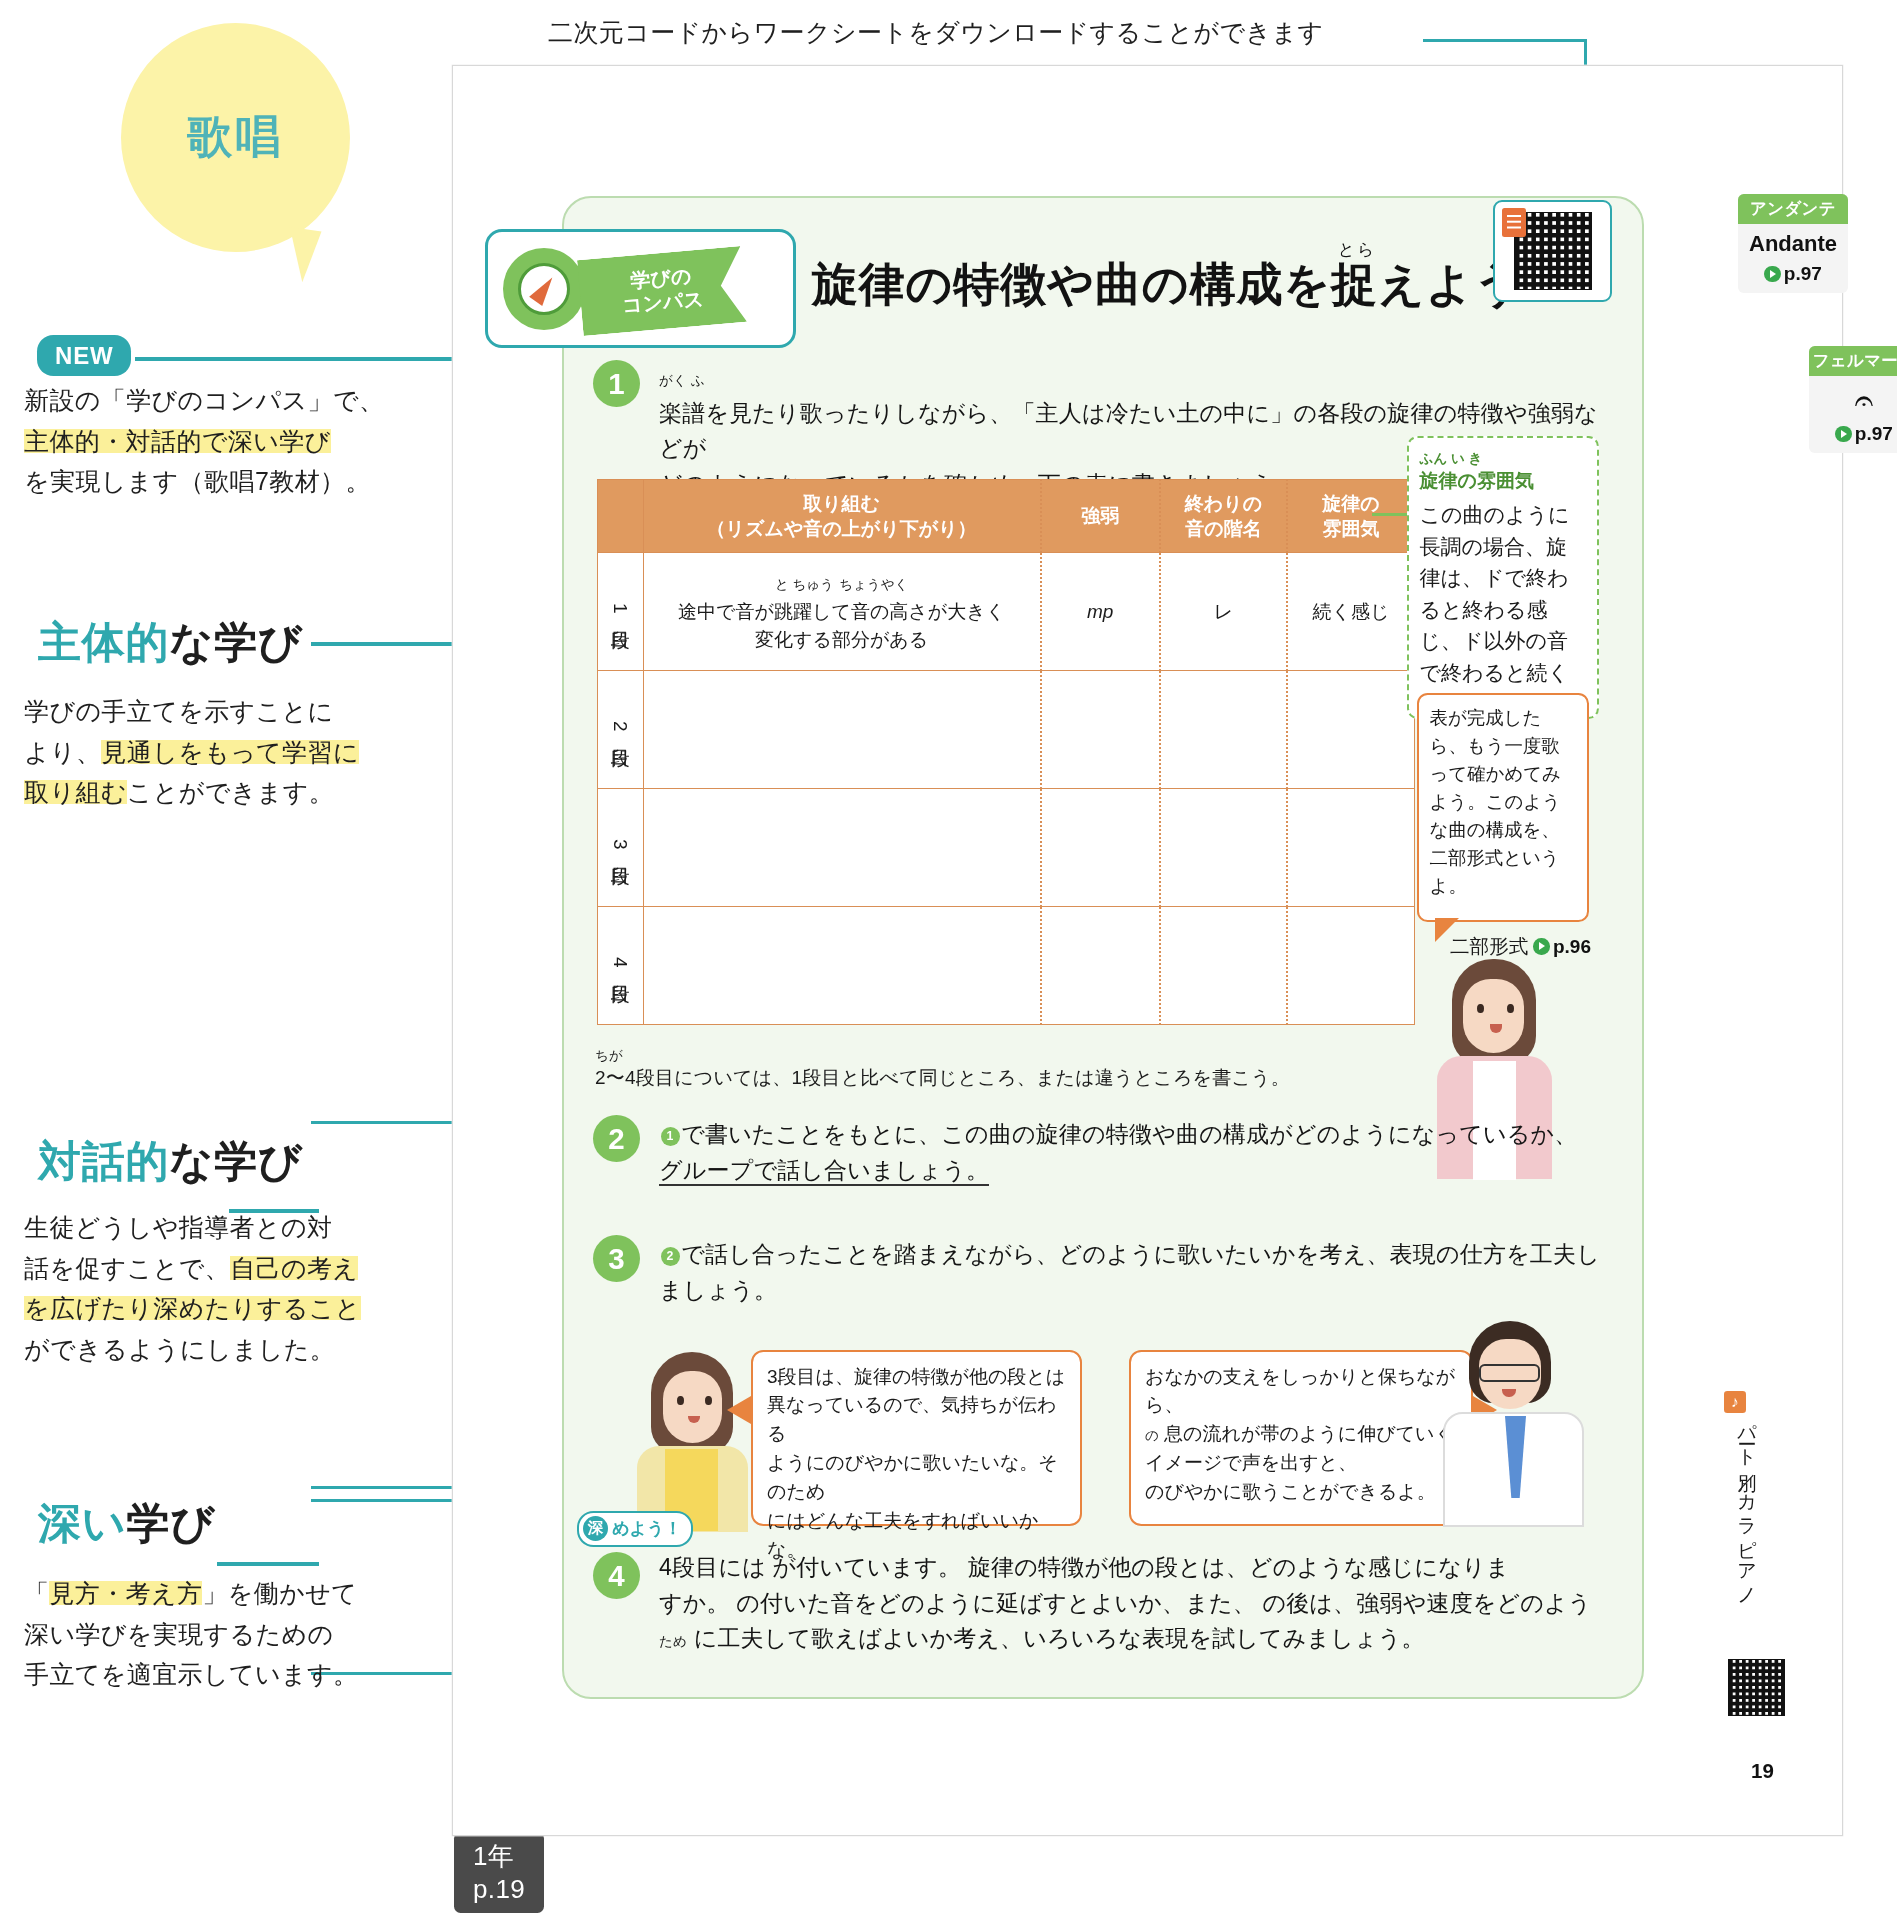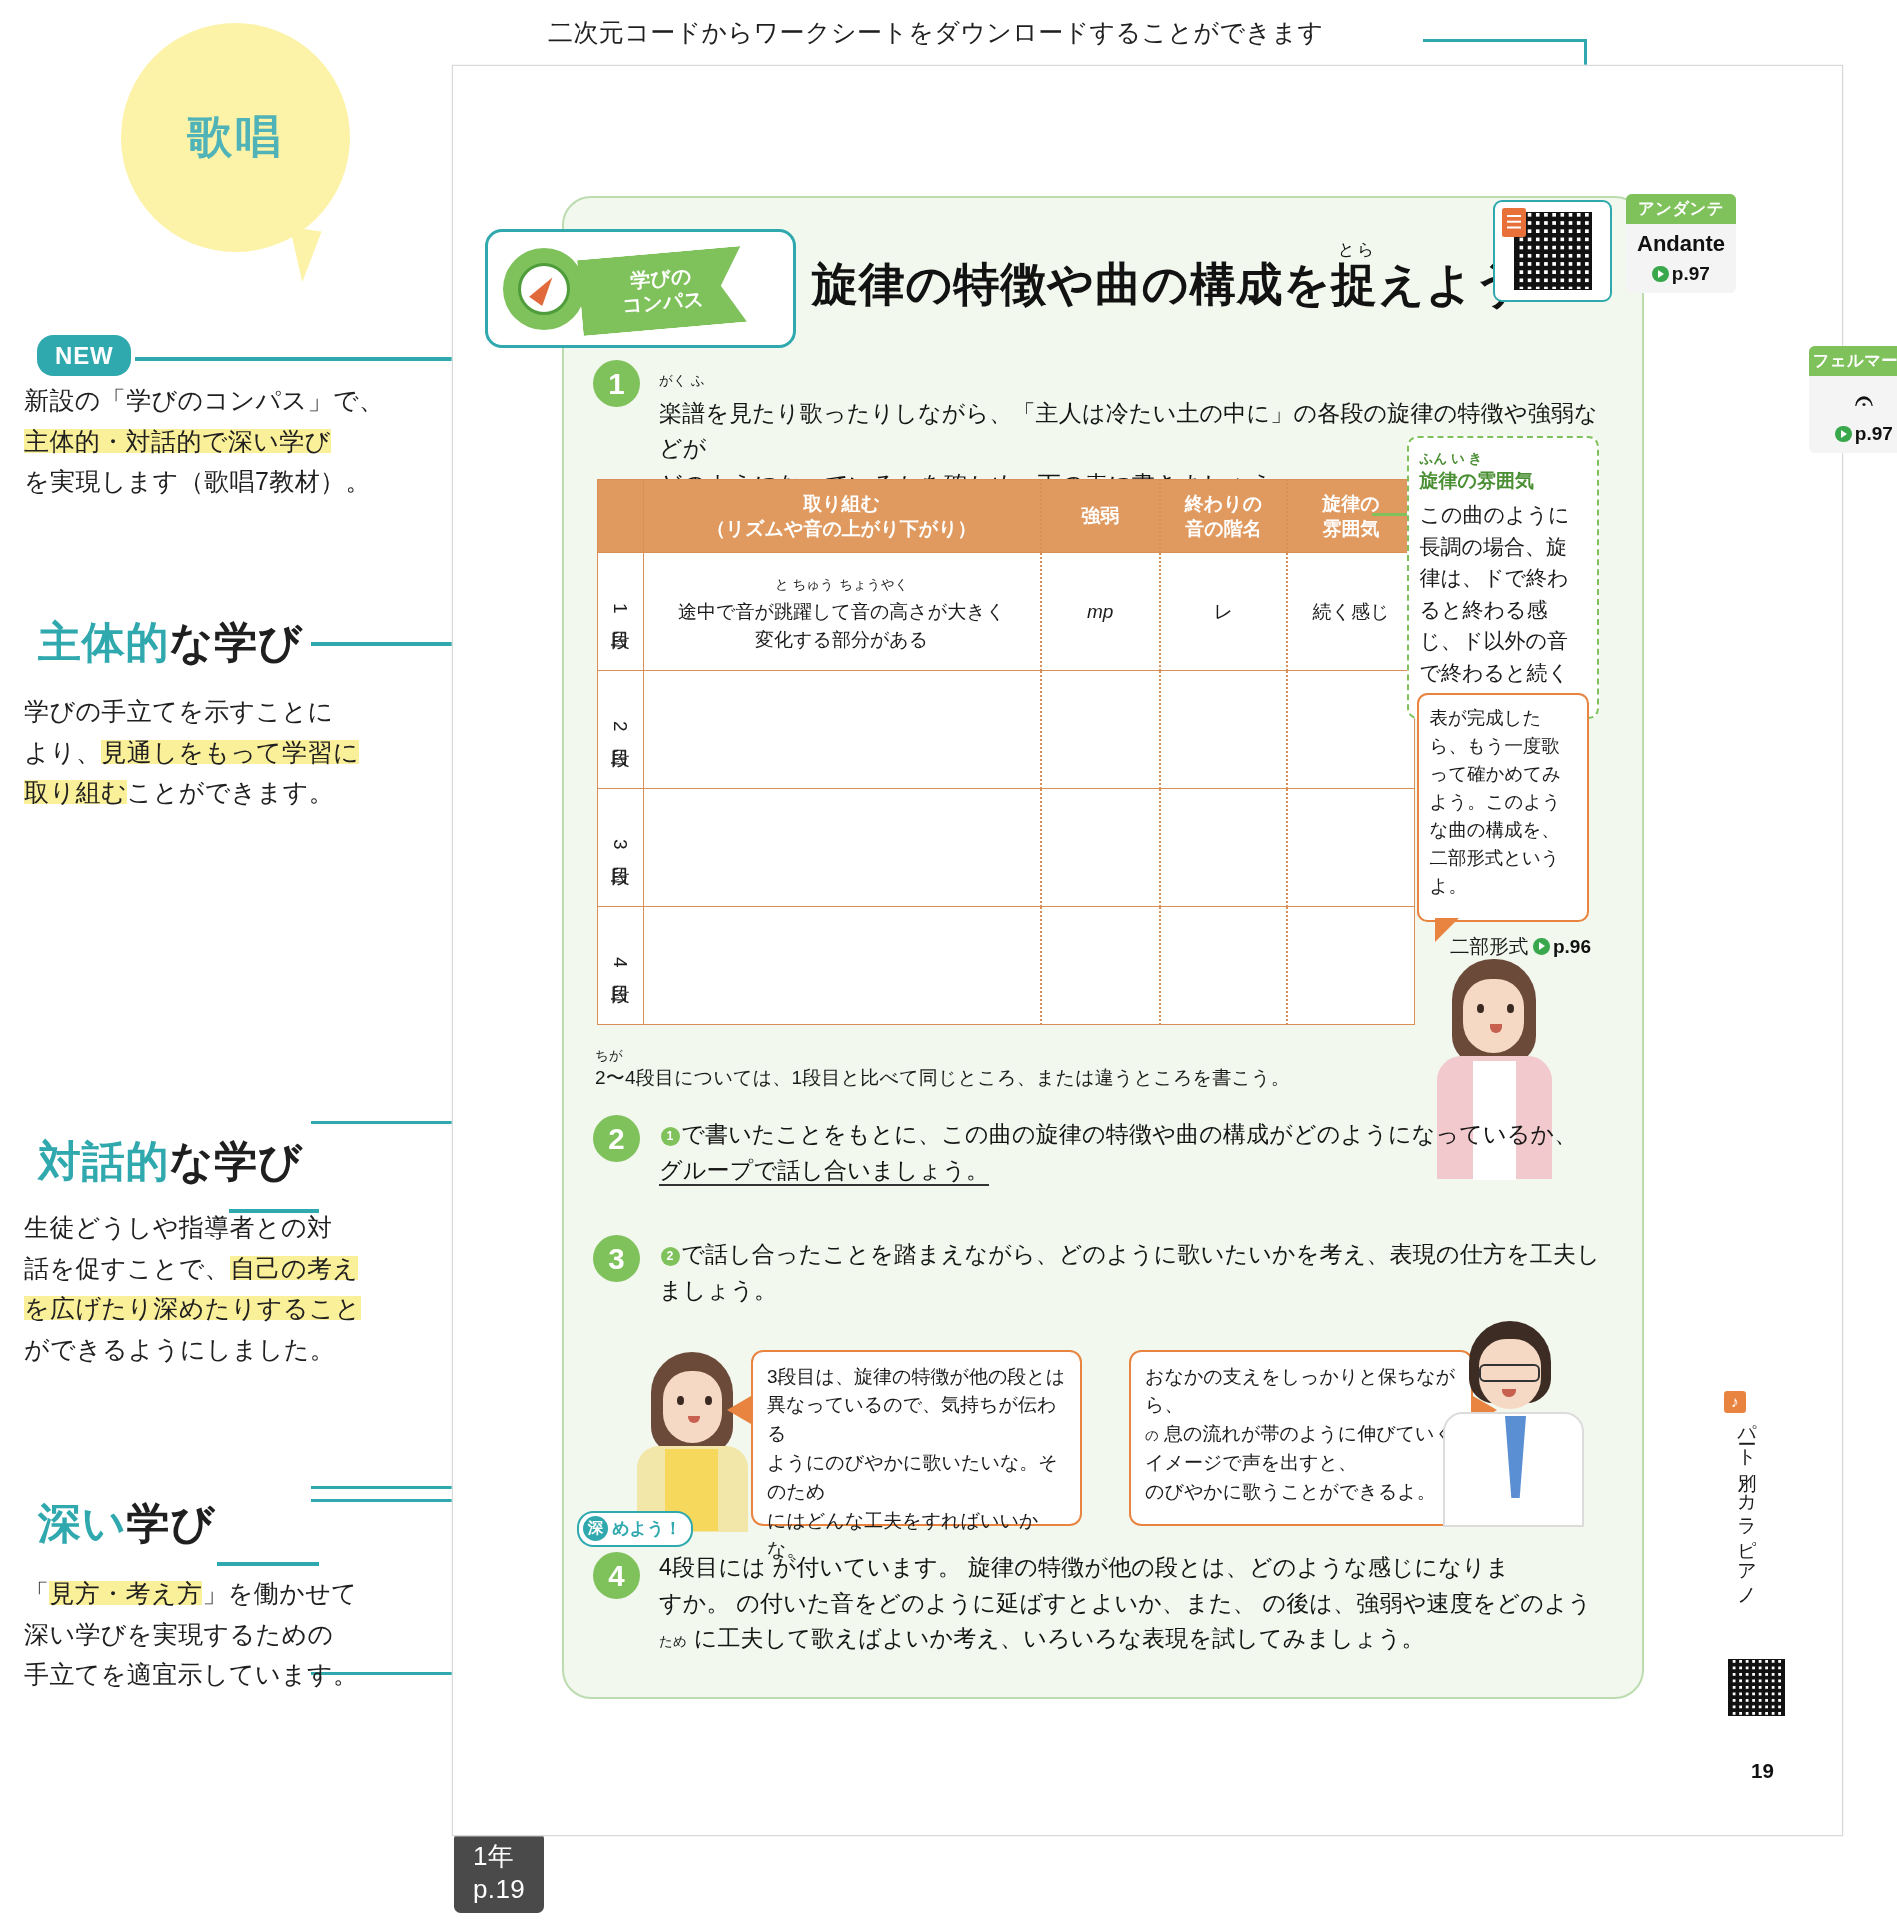--- a/index.html
+++ b/index.html
@@ -496,21 +496,21 @@
     border-radius: 5.7px;
     padding: 0 0 7.4px 0;
   }
   .term-head {
     background: #7fc25c; color:#fff; font-size: 16.4px; font-weight:700;
     border-radius: 5.7px 5.7px 0 0; text-align:center; padding: 4.1px 0;
     letter-spacing: 0.4px;
   }
   .term-body { text-align:center; padding-top: 6.5px; }
   .term-word { font-size: 22px; font-weight:700; color:#111; }
-  .tb1 { left: 1626px; top: 194px; }
+  .tb1 { left: 1738px; top: 194px; }
   .tb2 { left: 1809px; top: 346px; }
   .fermata-glyph { font-size: 34px; line-height: 1; color:#111; }
 
   .page-num {
     position: absolute; left: 1751px; top: 1759px;
     font-size: 20.5px; font-weight: 700; color: #111;
   }
 
   
   .vert-right {

